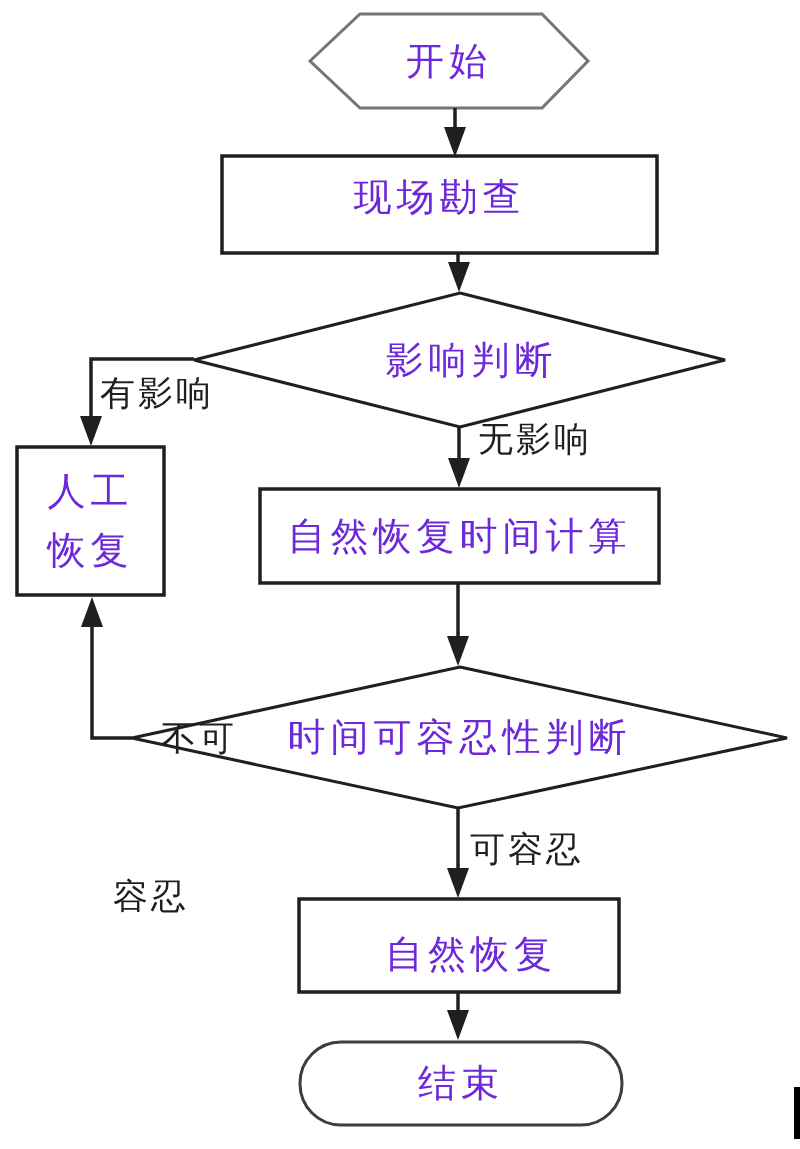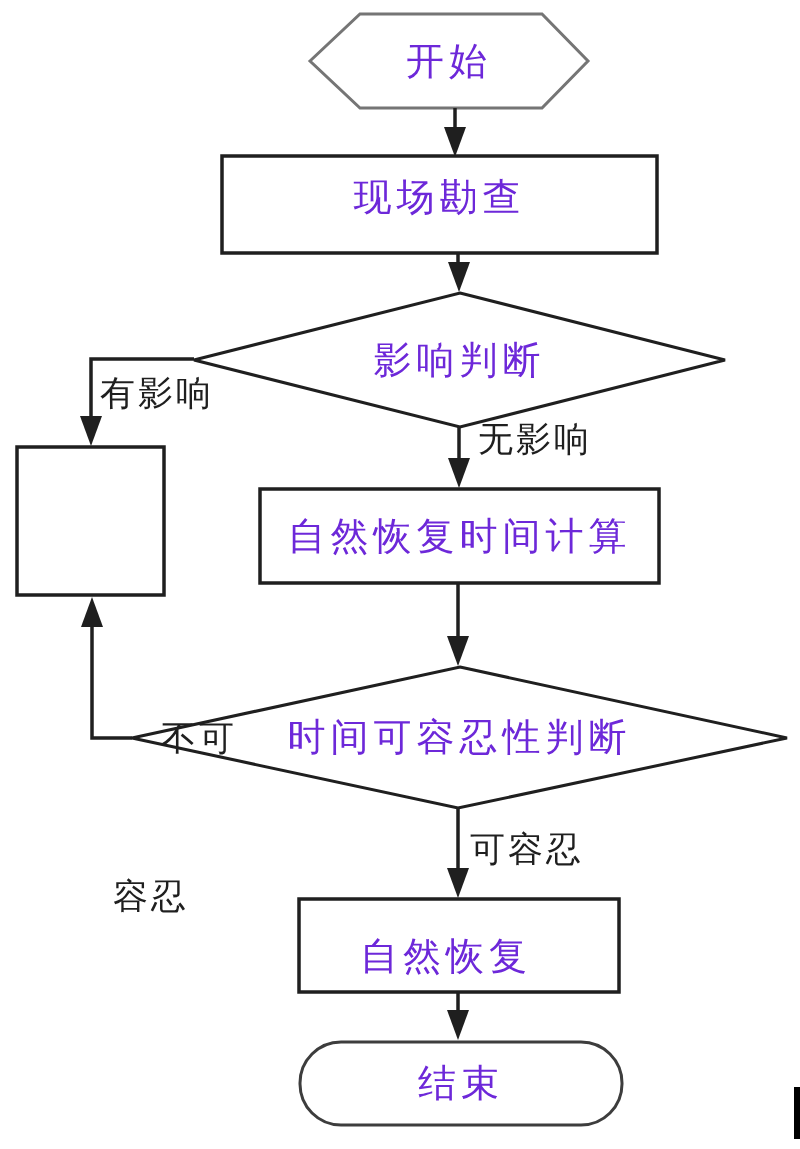--- a/index.html
+++ b/index.html
@@ -79,28 +79,32 @@
 
     <rect x="300" y="1042" width="322" height="83" rx="41" ry="41" fill="#ffffff" stroke="#3d3d3d" stroke-width="3"></rect>
 
     <rect x="794" y="1087" width="6" height="52" fill="#000000"></rect>
   </svg>
 
   <div class="node-label" style="left:310px;top:14px;width:278px;height:94px;">开始</div>
 
   <div class="node-label" style="left:222px;top:156px;width:435px;height:82px;">现场勘查</div>
 
-  <div class="node-label" style="left:194px;top:293px;width:531px;height:134px;">影响判断</div>
+  <div class="node-label" style="left:206px;top:293px;width:531px;height:134px;">影响判断</div>
 
+  <div class="node-label two-line" style="left:17px;top:447px;width:147px;height:148px;line-height:1.55;">
+    <span>人工</span>
+    <span>恢复</span>
+  </div>
 
   <div class="node-label" style="left:260px;top:489px;width:399px;height:94px;">自然恢复时间计算</div>
 
   <div class="node-label" style="left:132px;top:667px;width:655px;height:141px;">时间可容忍性判断</div>
 
-  <div class="node-label" style="left:286px;top:899px;width:320px;height:114px;">自然恢复</div>
+  <div class="node-label" style="left:311px;top:899px;width:320px;height:114px;font-family:Liberation Mono, monospace;">自然恢复</div>
 
   <div class="node-label" style="left:300px;top:1042px;width:322px;height:83px;">结束</div>
 
   <div class="edge-label" style="left:100px;top:368px;">有影响</div>
 
   <div class="edge-label" style="left:478px;top:414px;">无影响</div>
 
   <div class="edge-label" style="left:113px;top:608px;line-height:1.5;">
     <span style="display:block;margin-left:48px;">不可</span>
     <span style="display:block;">容忍</span>

